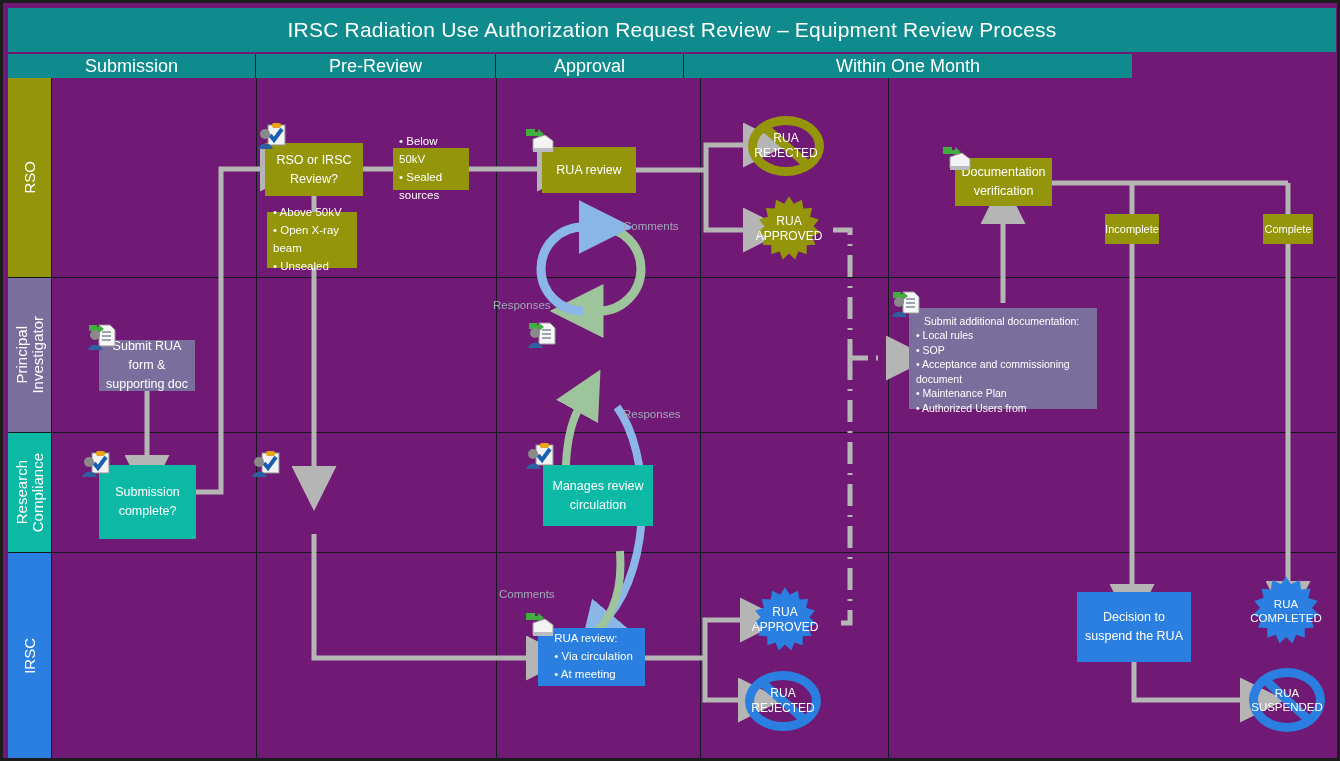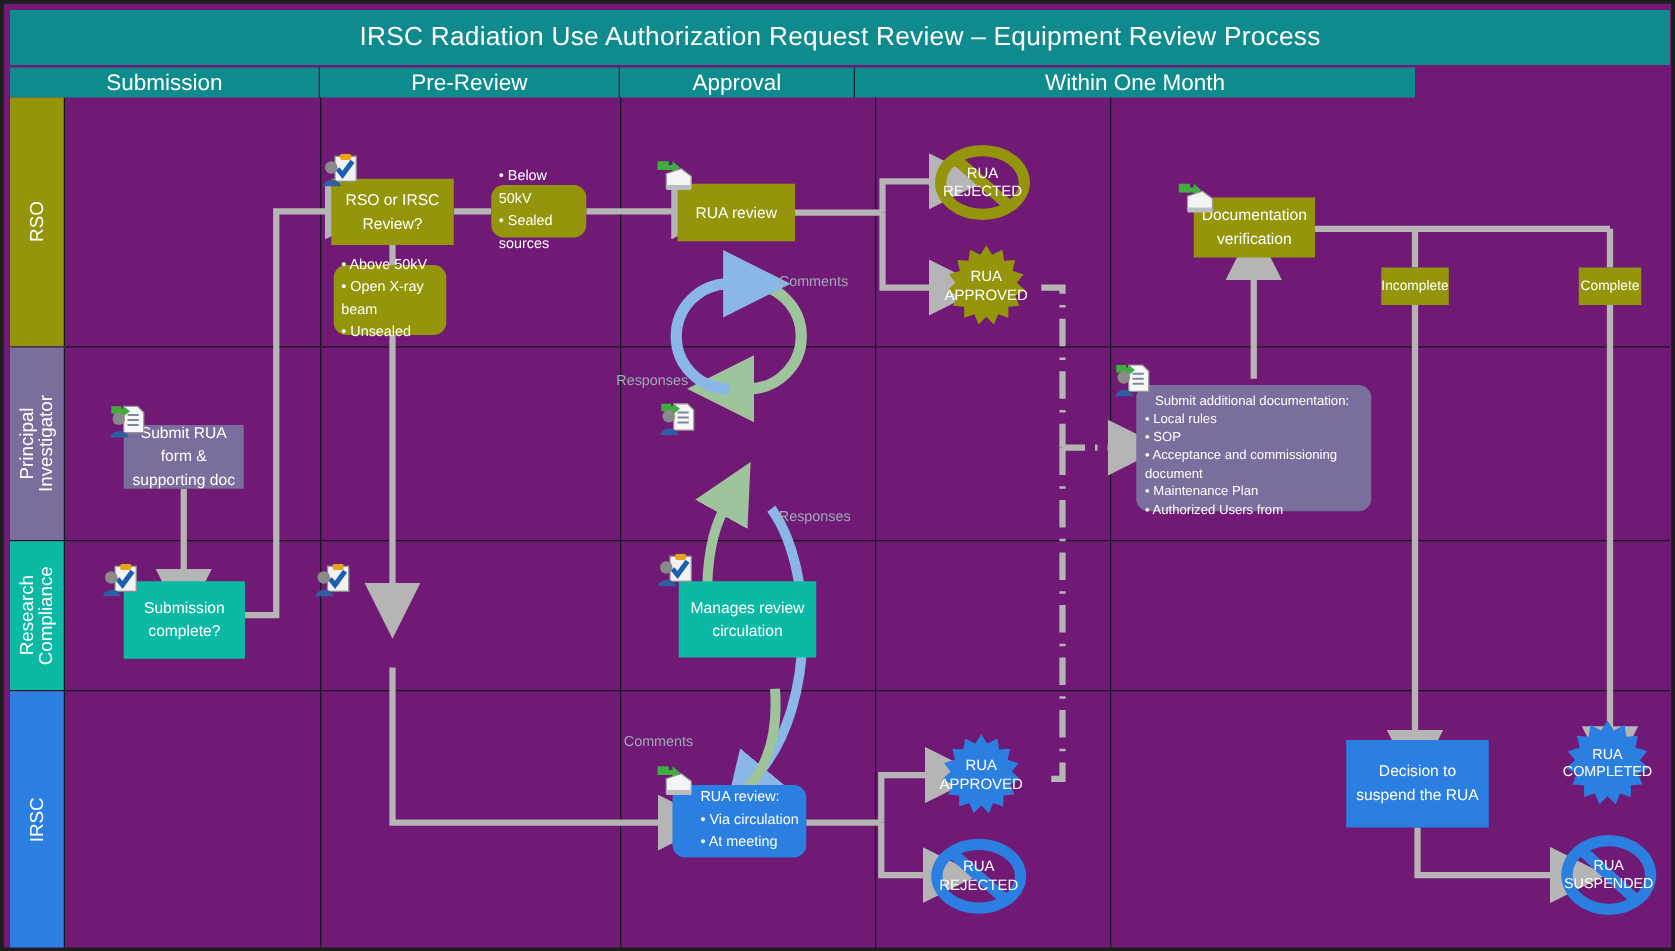--- a/index.html
+++ b/index.html
@@ -26,21 +26,21 @@
         color:#ffffff;font-size:15px;text-align:center;line-height:1.05;white-space:pre-line;}
   .lane-body{position:absolute;left:44px;top:0;right:0;height:100%;}
 
   
   .sep{position:absolute;top:0;bottom:0;width:1px;background:#14181f;}
 
   
   .node{position:absolute;box-sizing:border-box;display:flex;align-items:center;
         justify-content:center;text-align:center;color:#ffffff;font-size:12.5px;
         line-height:1.5;padding:3px 6px;}
-  .node.left{justify-content:flex-end;text-align:left;border-radius:10px;}
+  .node.left{justify-content:center;text-align:left;}
   .bullets{text-align:left;font-size:11.5px;line-height:1.55;}
 
   .c-olive{background:#94950a;}
   .c-purple{background:#7a6e9c;}
   .c-teal{background:#0cb9a4;}
   .c-blue{background:#2a7fe0;}
 
   
   .burst{position:absolute;display:flex;align-items:center;justify-content:center;
         text-align:center;color:#fff;font-size:12px;line-height:1.25;}
@@ -309,21 +309,21 @@
     <svg viewBox="0 0 30 28">
         <path d="M12,2 l11,0 l5,5 l0,16 l-16,0 z" fill="#f7f7f7" stroke="#9a9a9a"></path>
         <path d="M15,9 l9,0 M15,13 l9,0 M15,17 l9,0" stroke="#7f8a99" stroke-width="1.6"></path>
         <path d="M2,2 l8,0 l0,6 l-8,0 z" fill="#3fae3f"></path>
         <path d="M7,4 l5,0 l0,-2 l5,4 l-5,4 l0,-2 l-5,0 z" fill="#3fae3f"></path>
         <circle cx="8" cy="12" r="5" fill="#8a8a8a"></circle>
         <path d="M1,27 a8,8 0 0 1 15,0 z" fill="#2f5f9e"></path>
       </svg>
   </div>
 
-  <div class="node c-teal" style="left:96px;top:462px;width:97px;height:62px;">
+  <div class="node c-teal" style="left:96px;top:462px;width:97px;height:74px;">
     <span>Submission complete?</span>
   </div>
   <div class="ico" style="left:78px;top:448px;">
     <svg viewBox="0 0 30 28">
         <rect x="11" y="2" width="17" height="20" fill="#f2f2f2" stroke="#8f9094"></rect>
         <rect x="15" y="0" width="9" height="5" rx="2" fill="#e8a317"></rect>
         <path d="M13,12 l4,5 l8,-11" stroke="#1c5fb0" stroke-width="4" fill="none"></path>
         <circle cx="8" cy="11" r="5" fill="#8a8a8a"></circle>
         <path d="M1,26 a8,8 0 0 1 15,0 z" fill="#2f5f9e"></path>
       </svg>

